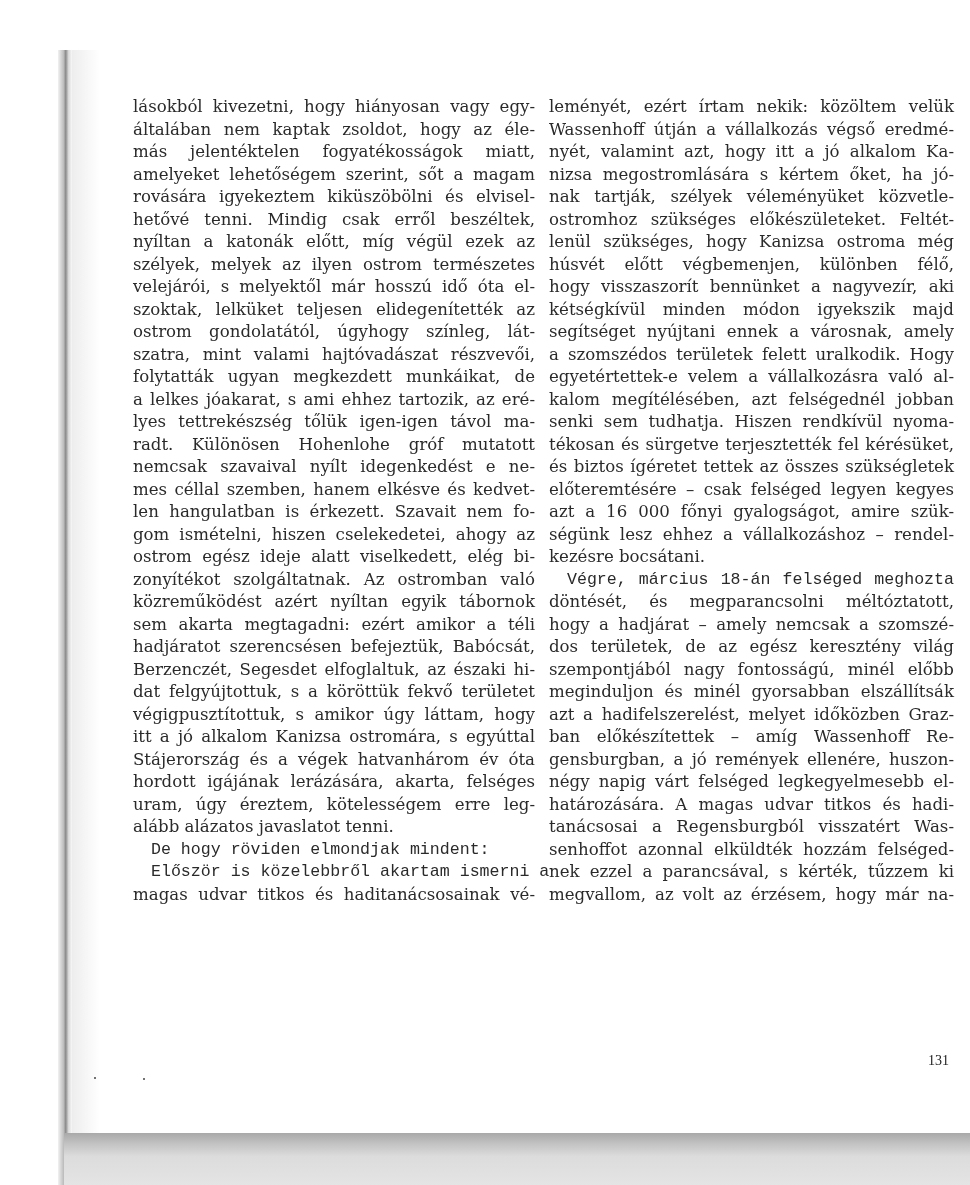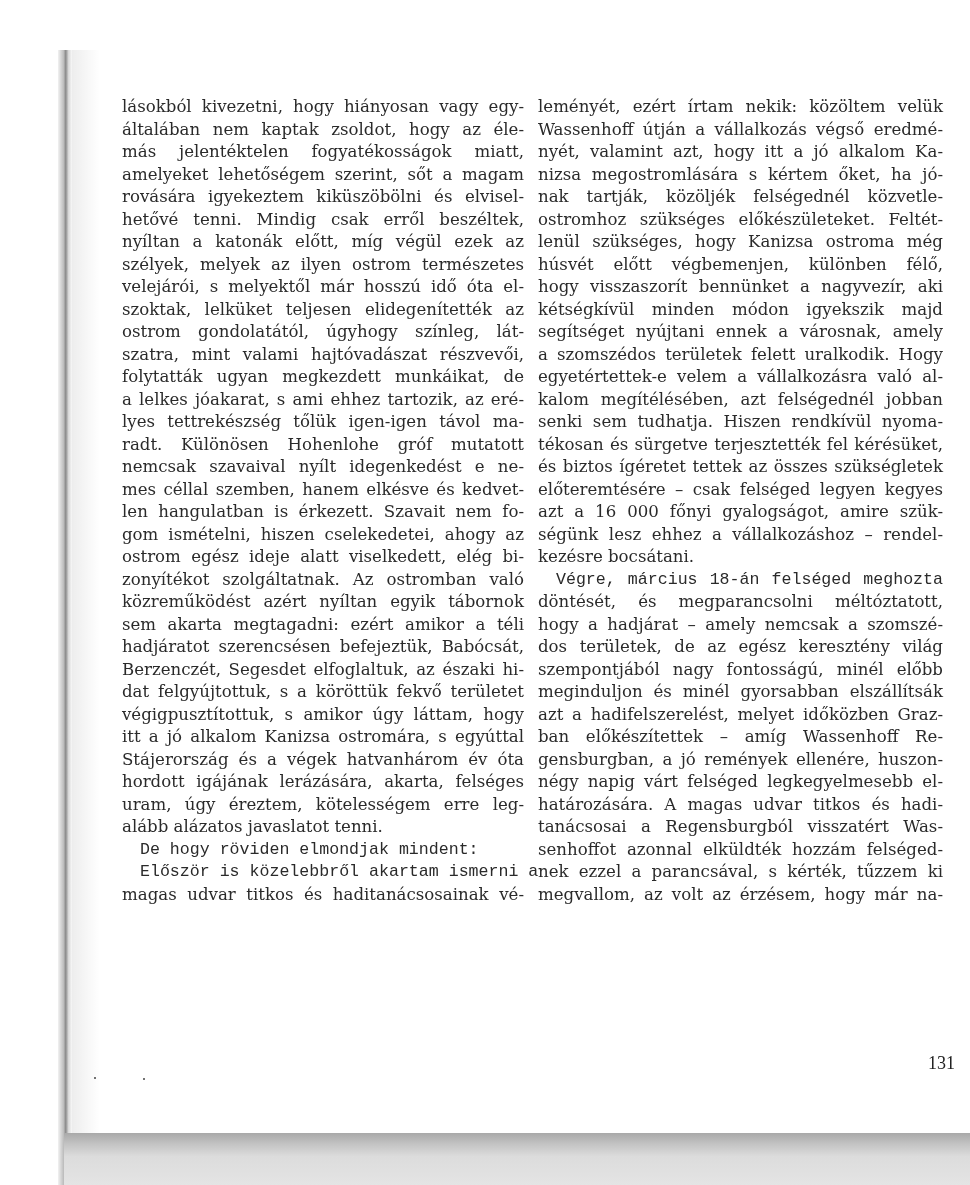--- a/index.html
+++ b/index.html
@@ -17,33 +17,34 @@
       position: absolute; left: 72px; top: 50px; width: 28px; height: 1135px;
       background: linear-gradient(to right, rgba(0,0,0,0.07), rgba(0,0,0,0));
     }
     .bottom-band {
       position: absolute; left: 64px; right: 0; top: 1133px; height: 52px;
       background: linear-gradient(to bottom, #a9a9a9 0%, #c4c4c4 22%, #dcdcdc 45%, #e4e4e4 100%);
     }
     .column {
       position: absolute; top: 96px; width: 402px;
       font-size: 16.6px;
+      margin-left: 11px;
     }
     .col-left { left: 122px; }
     .col-right { left: 538px; width: 405px; }
     .line {
       display: block; height: 22.5px; line-height: 22.5px;
       text-align: justify; text-align-last: justify;
       white-space: nowrap; overflow: visible;
     }
     .line.last { text-align-last: left; }
     .line.indent { padding-left: 18px; font-family: Liberation Mono, monospace; }
     .page-number {
       position: absolute; left: 928px; top: 1053px;
-      font-family: "Liberation Serif", serif; font-size: 18px; color: #222;
+      font-family: "Liberation Serif", serif; font-size: 14px; color: #222;
     }
     .speck { position: absolute; width: 2px; height: 2px; background: #444; border-radius: 1px; }
   </style>
 </head>
 <body>
 
 <div class="binding"></div>
 <div class="binding-shadow"></div>
 
 <div class="column col-left" id="col-left">
@@ -82,21 +83,21 @@
     <span class="line last">alább alázatos javaslatot tenni.</span>
     <span class="line indent last">De hogy röviden elmondjak mindent:</span>
     <span class="line indent">Először is közelebbről akartam ismerni a</span>
     <span class="line ">magas udvar titkos és haditanácsosainak vé-</span>
   </div>
 <div class="column col-right" id="col-right">
     <span class="line ">leményét, ezért írtam nekik: közöltem velük</span>
     <span class="line ">Wassenhoff útján a vállalkozás végső eredmé-</span>
     <span class="line ">nyét, valamint azt, hogy itt a jó alkalom Ka-</span>
     <span class="line ">nizsa megostromlására s kértem őket, ha jó-</span>
-    <span class="line ">nak tartják, közöljék felségednél közvetle-</span>
+    <span class="line ">nak tartják, szélyek véleményüket közvetle-</span>
     <span class="line ">ostromhoz szükséges előkészületeket. Feltét-</span>
     <span class="line ">lenül szükséges, hogy Kanizsa ostroma még</span>
     <span class="line ">húsvét előtt végbemenjen, különben félő,</span>
     <span class="line ">hogy visszaszorít bennünket a nagyvezír, aki</span>
     <span class="line ">kétségkívül minden módon igyekszik majd</span>
     <span class="line ">segítséget nyújtani ennek a városnak, amely</span>
     <span class="line ">a szomszédos területek felett uralkodik. Hogy</span>
     <span class="line ">egyetértettek-e velem a vállalkozásra való al-</span>
     <span class="line ">kalom megítélésében, azt felségednél jobban</span>
     <span class="line ">senki sem tudhatja. Hiszen rendkívül nyoma-</span>

